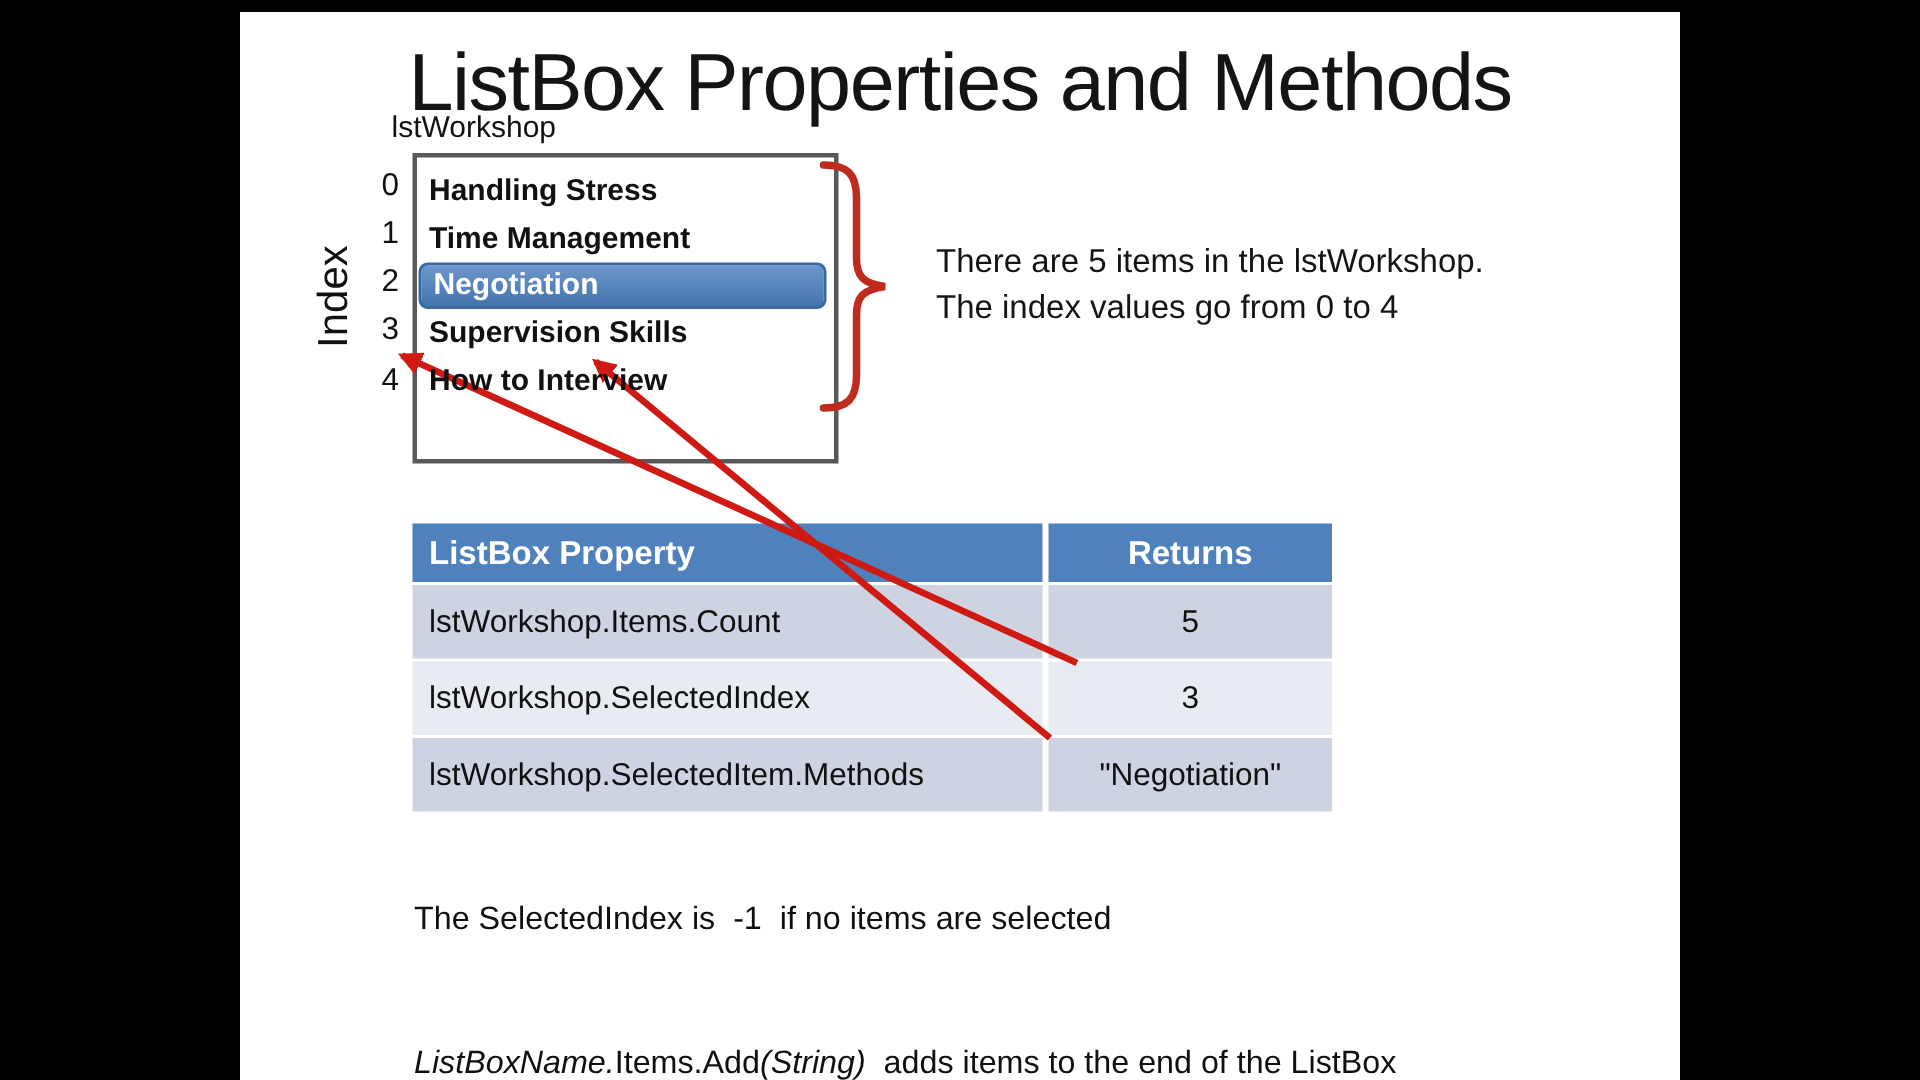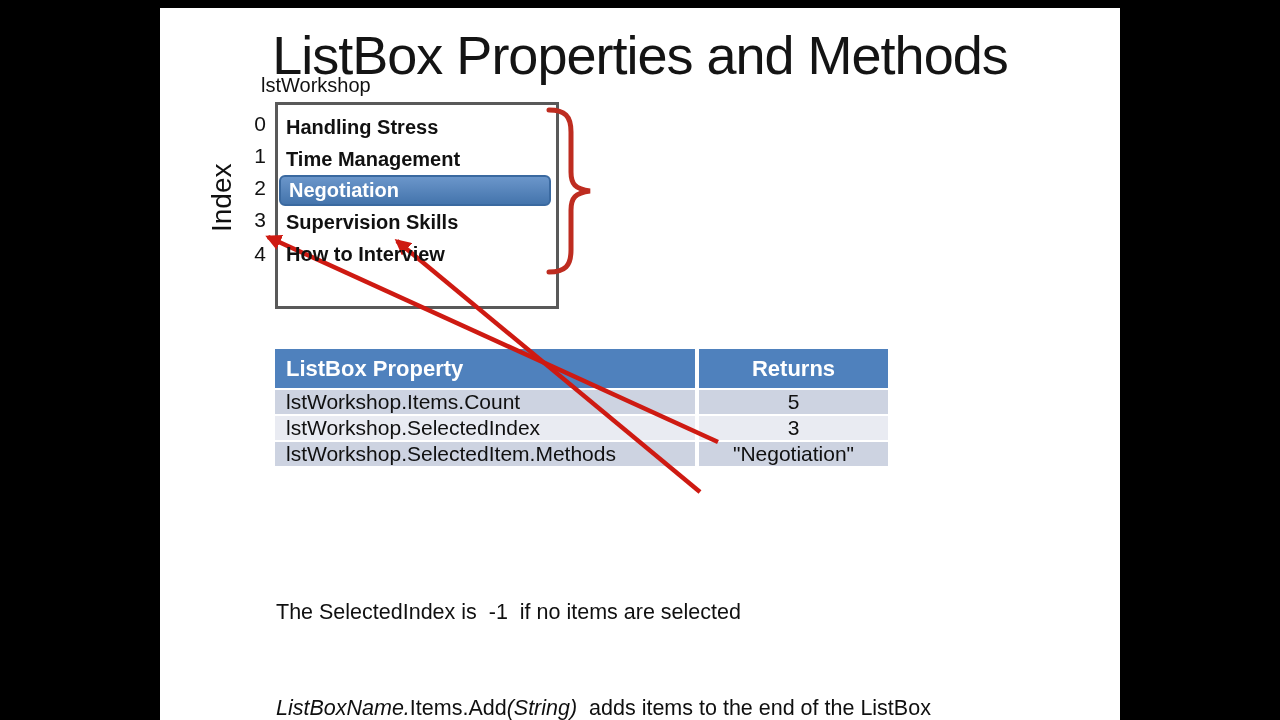--- a/index.html
+++ b/index.html
@@ -54,21 +54,21 @@
   }
   
   .ptable { position:absolute; left:115px; top:341px; width:613px; }
   .trow { display:flex; column-gap:4px; margin-bottom:2px; }
   .cell-prop { width:420px; padding-left:11px; display:flex; align-items:center; }
   .cell-ret  { flex:1; display:flex; align-items:center; justify-content:center; }
   .trow.head { height:39px;justify-content:flex-end; }
   .trow.head .cell-prop, .trow.head .cell-ret {
     background:var(--header_blue); color:#fff; font-weight:bold; font-size:22px;
   }
-  .trow.body { height:24px; font-size:21px; color:#101010; }
+  .trow.body { height:49px; font-size:21px; color:#101010; }
   .trow.dark .cell-prop, .trow.dark .cell-ret { background:var(--row_dark); }
   .trow.light .cell-prop, .trow.light .cell-ret { background:var(--row_light); }
   
   .notes {
     position:absolute; left:116px; top:524px; font-size:21.5px; line-height:32px;
     color:#101010; white-space:pre-wrap;
   }
   .notes .b { font-weight:normal; }
   .notes .i { font-style:italic; }
   .notes div { white-space:pre-wrap; }
@@ -108,20 +108,24 @@
       </div>
       <div class="lb-row">
         <span class="lb-text">How to Interview</span>
       </div>
     </div>
 
     <svg class="brace-svg" width="50" height="170" viewBox="0 0 50 170">
       <path d="M4,4 C20,4 26,10 26,26 L26,66 C26,78 30,83 45,85 C30,87 26,92 26,104 L26,144 C26,160 20,166 4,166" fill="none" stroke="var(--brace_red)" stroke-width="5" stroke-linecap="round"></path>
     </svg>
 
+    <div class="annotation">
+      <div>There are 5 items in the lstWorkshop.</div>
+      <div>The index values go from 0 to 4</div>
+    </div>
 
     <div class="ptable">
       <div class="trow head">
         <div class="cell-prop">ListBox Property</div>
         <div class="cell-ret">Returns</div>
       </div>
       <div class="trow body dark">
         <div class="cell-prop">lstWorkshop.Items.Count</div>
         <div class="cell-ret">5</div>
       </div>

